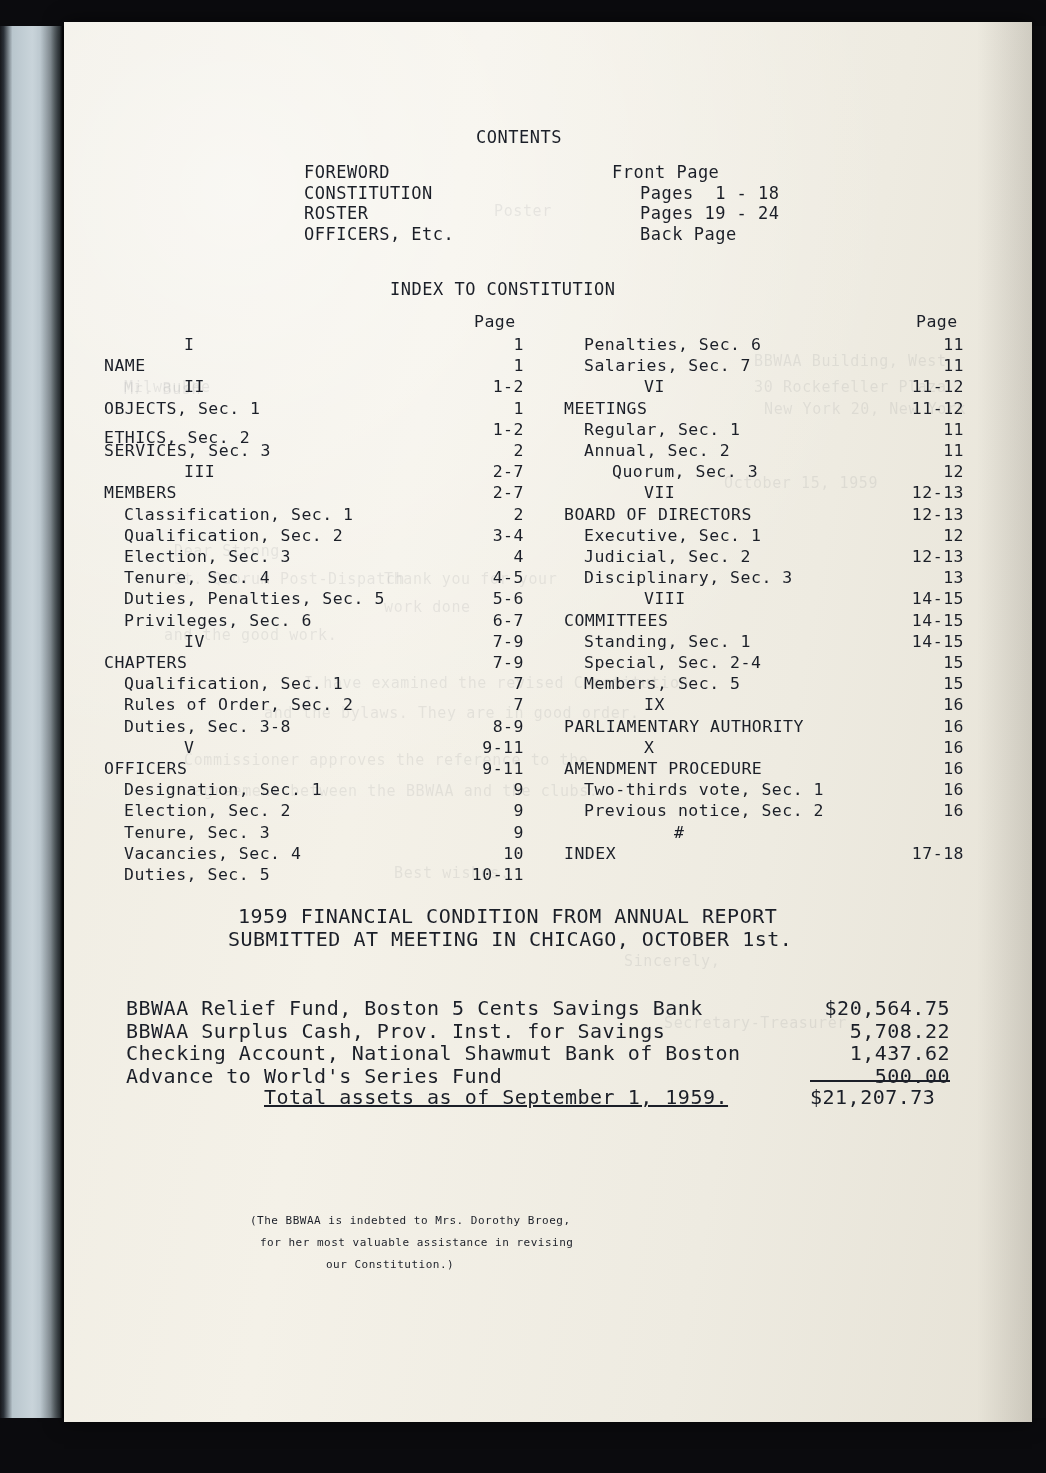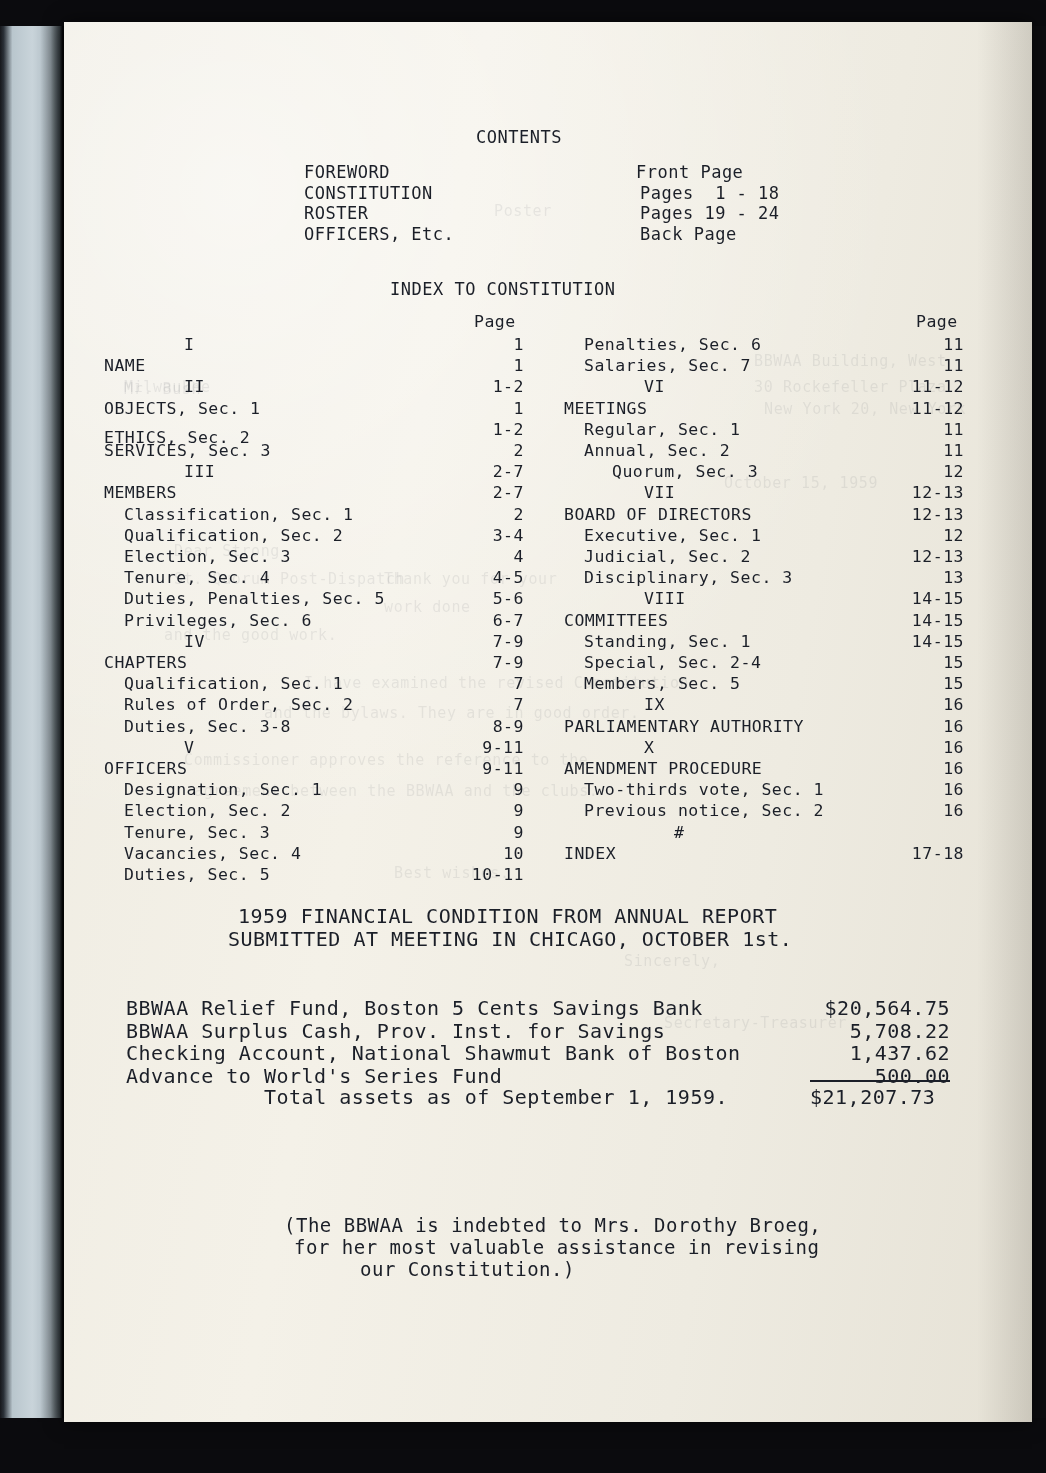--- a/index.html
+++ b/index.html
@@ -80,21 +80,21 @@
     position: absolute;
     white-space: pre;
     font-family: "DejaVu Sans Mono", monospace;
     color: #1b1f28;
     letter-spacing: 0.5px;
   }
   .hdr { font-size: 17px; }
   .sec-title { font-size: 17px; }
   .idx { font-size: 16.5px; }
   .fin { font-size: 20px; }
-  .note { font-size: 19px; margin-left: 34px; }
+  .note { font-size: 11px; }
   .center { text-align: center; }
   .rule {
     position: absolute;
     height: 2px;
     background: #1b1f28;
     z-index: 4;
   }
 </style>
 </head>
 <body>
@@ -126,21 +126,21 @@
         <div class="ghost" style="left: 330px; top: 842px;">Best wishes.</div>
         <div class="ghost" style="left: 560px; top: 930px;">Sincerely,</div>
         <div class="ghost" style="left: 600px; top: 992px;">Secretary-Treasurer</div>
       </div>
     <div class="content" id="content-layer">
 
       <div class="t hdr" style="left:412px; top:105px;">CONTENTS</div>
 
       <div id="front-matter">
           <div class="t hdr" style="left: 240px; top: 140px;">FOREWORD</div>
-          <div class="t hdr" style="left: 572px; top: 140px;">Front Page</div>
+          <div class="t hdr" style="left: 548px; top: 140px;">Front Page</div>
           <div class="t hdr" style="left: 240px; top: 160.5px;">CONSTITUTION</div>
           <div class="t hdr" style="left: 576px; top: 160.5px;">Pages  1 - 18</div>
           <div class="t hdr" style="left: 240px; top: 181px;">ROSTER</div>
           <div class="t hdr" style="left: 576px; top: 181px;">Pages 19 - 24</div>
           <div class="t hdr" style="left: 240px; top: 201.5px;">OFFICERS, Etc.</div>
           <div class="t hdr" style="left: 576px; top: 201.5px;">Back Page</div>
         </div>
 
       <div class="t sec-title" style="left:326px; top:257px;">INDEX TO CONSTITUTION</div>
 
@@ -260,21 +260,21 @@
           <div class="t fin" style="left: 62px; top: 974px;">BBWAA Relief Fund, Boston 5 Cents Savings Bank</div>
           <div class="t fin" style="left: 746px; top: 974px; width: 140px; text-align: right;">$20,564.75</div>
           <div class="t fin" style="left: 62px; top: 996.6px;">BBWAA Surplus Cash, Prov. Inst. for Savings</div>
           <div class="t fin" style="left: 746px; top: 996.6px; width: 140px; text-align: right;">5,708.22</div>
           <div class="t fin" style="left: 62px; top: 1019.2px;">Checking Account, National Shawmut Bank of Boston</div>
           <div class="t fin" style="left: 746px; top: 1019.2px; width: 140px; text-align: right;">1,437.62</div>
           <div class="t fin" style="left: 62px; top: 1041.8px;">Advance to World's Series Fund</div>
           <div class="t fin" style="left: 746px; top: 1041.8px; width: 140px; text-align: right;">500.00</div>
         </div>
 
-      <div class="t fin" style="left:200px; top:1063px;">Total assets as of September 1, 1959.</div>
+      <div class="t fin" style="left:200px; top:1063px;text-decoration:underline;">Total assets as of September 1, 1959.</div>
       <div class="rule" style="left:746px; top:1058px; width:140px;"></div>
       <div class="t fin" style="left:746px; top:1063px;">$21,207.73</div>
 
       <div id="footnote">
           <div class="t note" style="left: 186px; top: 1192px;">(The BBWAA is indebted to Mrs. Dorothy Broeg,</div>
           <div class="t note" style="left: 196px; top: 1214px;">for her most valuable assistance in revising</div>
           <div class="t note" style="left: 262px; top: 1236px;">our Constitution.)</div>
         </div>
 
     </div>

